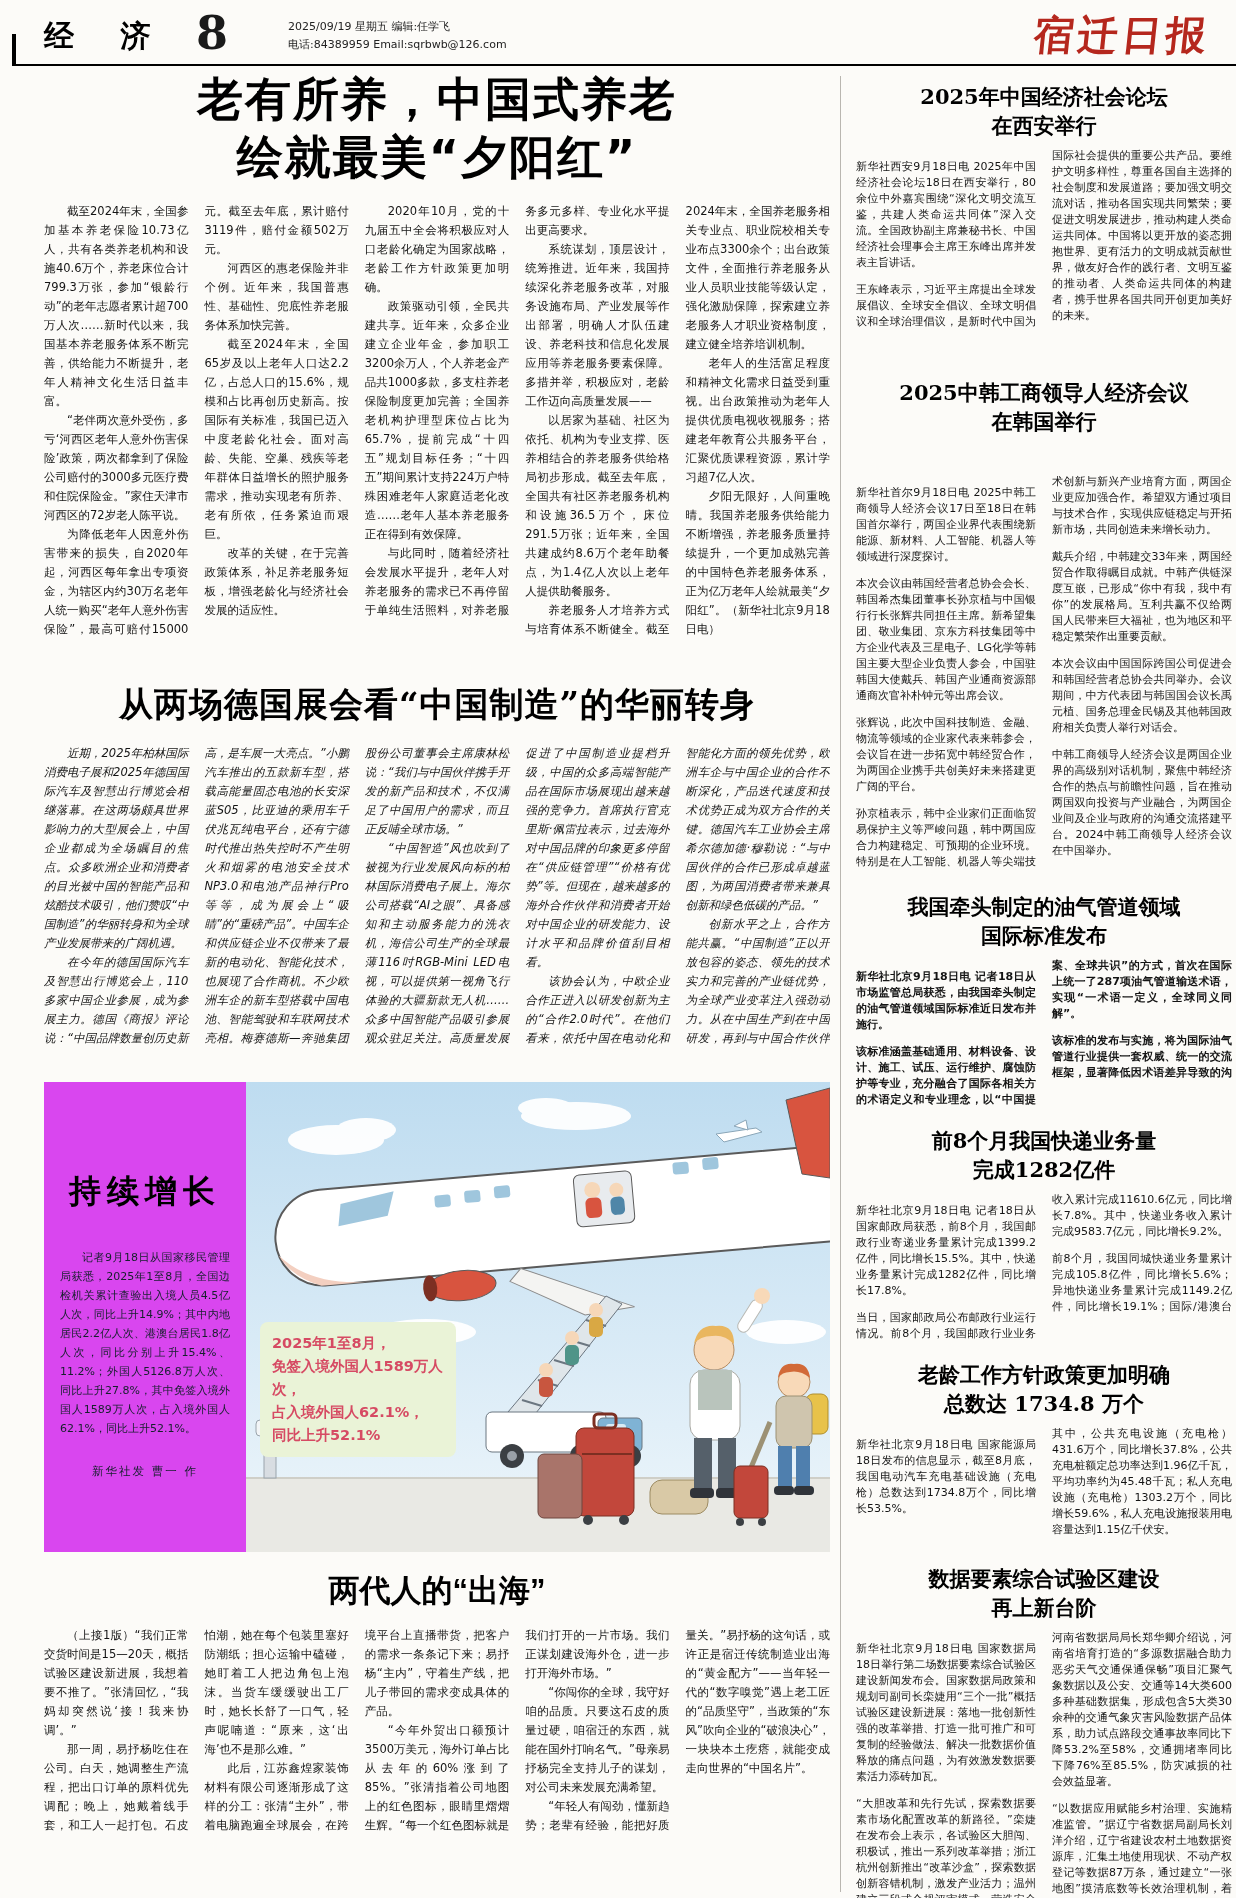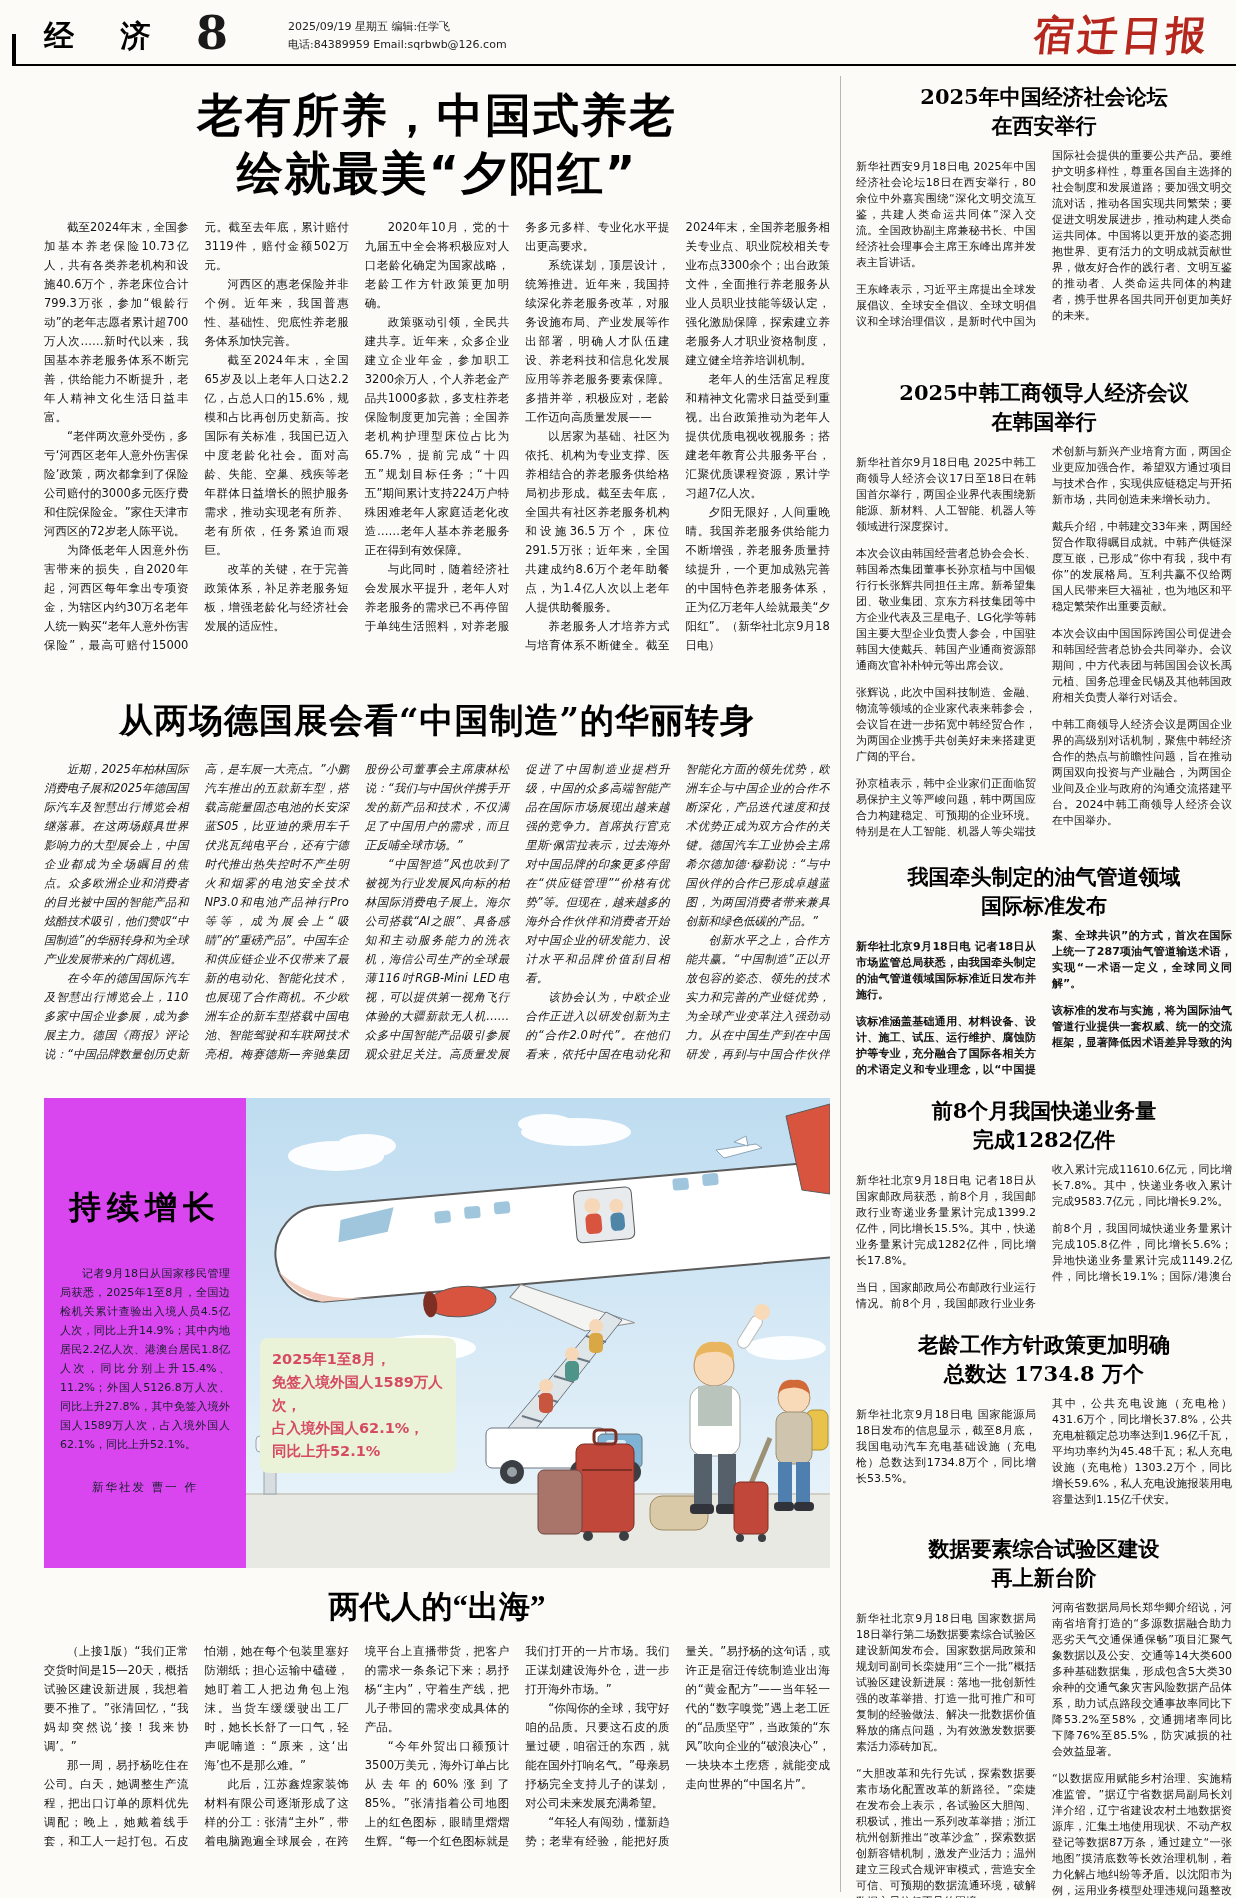--- a/index.html
+++ b/index.html
@@ -19,31 +19,31 @@
     font-size:40px;font-weight:700;color:#b5271d;transform:skewX(-6deg);letter-spacing:4px;}
   
   .content{position:absolute;top:70px;left:44px;width:1188px;height:1828px;}
   .vdivider{position:absolute;top:6px;left:796px;width:1px;height:1816px;background:#b9b6b0;}
   .left-region{position:absolute;left:0;top:0;width:786px;height:1828px;overflow:hidden;}
   .right-region{position:absolute;left:812px;top:0;width:376px;height:1828px;overflow:hidden;}
   
   .body{ text-align:justify;font-size:11.5px;line-height:19px;color:#141414;overflow:hidden;}
   .body p{margin:0;text-indent:2em;}
   h1,h2,h3{margin:0;color:#000;}
-  .lead-title{margin-top:16px;text-align:center;font-size:46px;line-height:58px;font-weight:900;letter-spacing:2px;}
+  .lead-title{text-align:center;font-size:46px;line-height:58px;font-weight:900;letter-spacing:2px;}
   .lead-body{margin-top:16px;height:452px;column-count:5;column-gap:16px;}
   .expo-title{margin-top:28px;text-align:center;font-family:"DejaVu Serif",serif;font-size:34px;font-weight:900;letter-spacing:1px;}
   .expo-body{margin-top:16px;height:322px;column-count:5;column-gap:16px;font-style:italic;}
-  .gen-title{margin-top:18px;text-align:center;font-family:Liberation Serif, serif;font-size:31px;font-weight:900;}
+  .gen-title{margin-top:18px;text-align:center;font-family:Liberation Sans, sans-serif;font-size:31px;font-weight:900;}
   .gen-body{margin-top:14px;height:252px;column-count:5;column-gap:16px;}
   
   .r-art{margin:0 0 6px 0;}
   .r-title{text-align:center;font-family:"DejaVu Serif",serif;font-weight:900;font-size:21px;line-height:29px;padding:12px 0 8px 0;}
   .r-body{column-count:2;column-gap:16px;text-align:justify;font-size:11px;line-height:16px;color:#141414;overflow:hidden;}
-  .h-a1{height:212px;} .h-a2{height:400px;} .h-a3{height:150px;font-weight:bold;}
+  .h-a1{height:212px;} .h-a2{height:400px;margin-top:30px;} .h-a3{height:150px;font-weight:bold;}
   .h-a4{height:150px;} .h-a5{height:120px;} .h-a6{height:334px;}
   
   .illo{position:relative;margin-top:16px;height:470px;width:786px;}
   .caption-panel{position:absolute;left:0;top:0;width:202px;height:470px;background:#d946ef;box-sizing:border-box;padding:18px 16px;}
   .caption-title{margin-top:70px;font-size:32px;font-weight:900;letter-spacing:6px;text-align:center;color:#000;}
   .caption-body{margin-top:34px;font-size:11px;line-height:19px;text-align:justify;text-indent:2em;color:#15202c;}
   .caption-credit{margin-top:26px;font-size:11.5px;text-align:center;letter-spacing:2px;color:#15202c;}
   .cartoon{position:absolute;left:202px;top:0;width:584px;height:470px;overflow:hidden;}
   .green-box{
     position:absolute;left:14px;top:240px;width:172px;padding:10px 12px;

